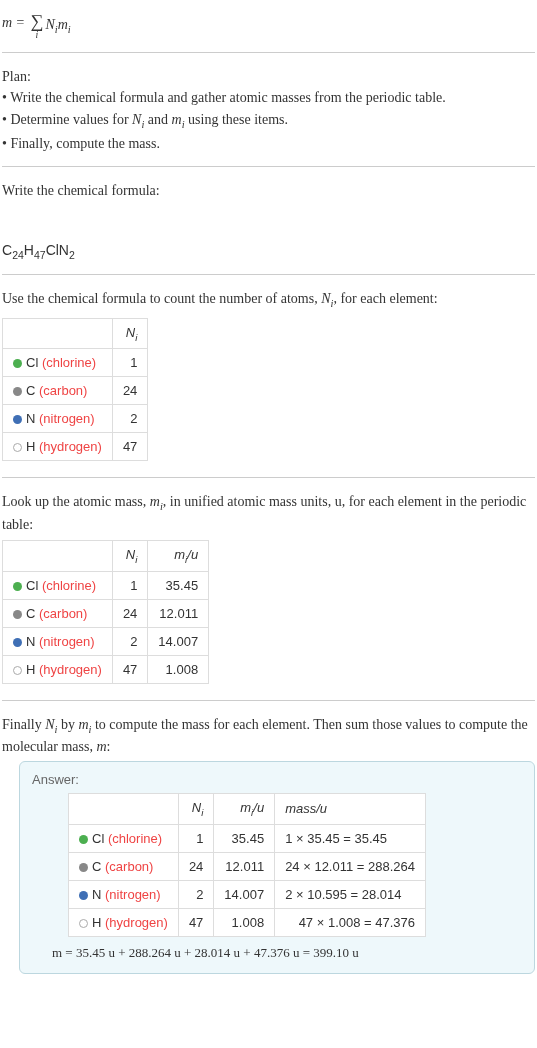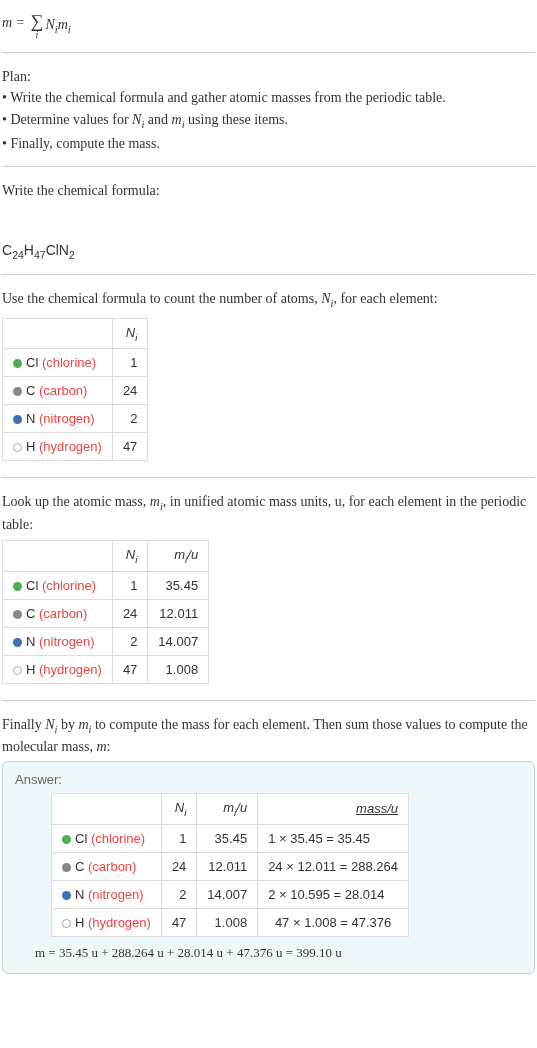--- a/index.html
+++ b/index.html
@@ -29,20 +29,21 @@
 .dot-cl { background: #4caf50; }
 .dot-c { background: #888; }
 .dot-n { background: #3f6fb5; }
 .dot-h { background: #fff; border:1px solid #aaa; }
 .answer-box {
   background: #eef8fb;
   border: 1px solid #bcd7df;
   border-radius: 6px;
   padding: 10px 12px 12px 12px;
   margin-top: 4px;
+  margin-left: 17px;
 }
 .answer-box .label { font-family: Arial, Helvetica, sans-serif; color: #666; font-size: 13px; margin-bottom: 6px; }
 .answer-box table { background: #fff; }
 .answer-eq { font-family: Liberation Serif, serif; margin: 8px 0 0 20px; font-size: 13px; }
 .answer-content { padding-left: 36px; }
 </style>
 </head>
 <body>
 
 <div class="section">
@@ -148,21 +149,21 @@
 
   <div class="answer-box">
     <div class="label">Answer:</div>
     <div class="answer-content">
     <table>
       <tbody>
             <tr>
         <th></th>
         <th><span>N</span><span class="sub">i</span></th>
         <th><span>m</span><span class="sub">i</span><span>/u</span></th>
-        <th style="text-align:right;text-decoration:underline;">mass/u</th>
+        <th style="text-align:left;">mass/u</th>
       </tr>
       <tr>
               <td><span class="dot dot-cl"></span><span>Cl</span> <span class="elname">(chlorine)</span></td>
               <td>1</td>
               <td>35.45</td>
               <td style="text-align:left;">1 × 35.45 = 35.45</td>
             </tr>
       <tr>
               <td><span class="dot dot-c"></span><span>C</span> <span class="elname">(carbon)</span></td>
               <td>24</td>
@@ -172,20 +173,20 @@
       <tr>
               <td><span class="dot dot-n"></span><span>N</span> <span class="elname">(nitrogen)</span></td>
               <td>2</td>
               <td>14.007</td>
               <td style="text-align:left;">2 × 10.595 = 28.014</td>
             </tr>
       <tr>
               <td><span class="dot dot-h"></span><span>H</span> <span class="elname">(hydrogen)</span></td>
               <td>47</td>
               <td>1.008</td>
-              <td style="text-align:center;">47 × 1.008 = 47.376</td>
+              <td style="text-align:right;">47 × 1.008 = 47.376</td>
             </tr>
     </tbody>
         </table>
     </div>
     <div class="answer-eq">m = 35.45 u + 288.264 u + 28.014 u + 47.376 u = 399.10 u</div>
   </div>
 </div>
 
 </body></html>

